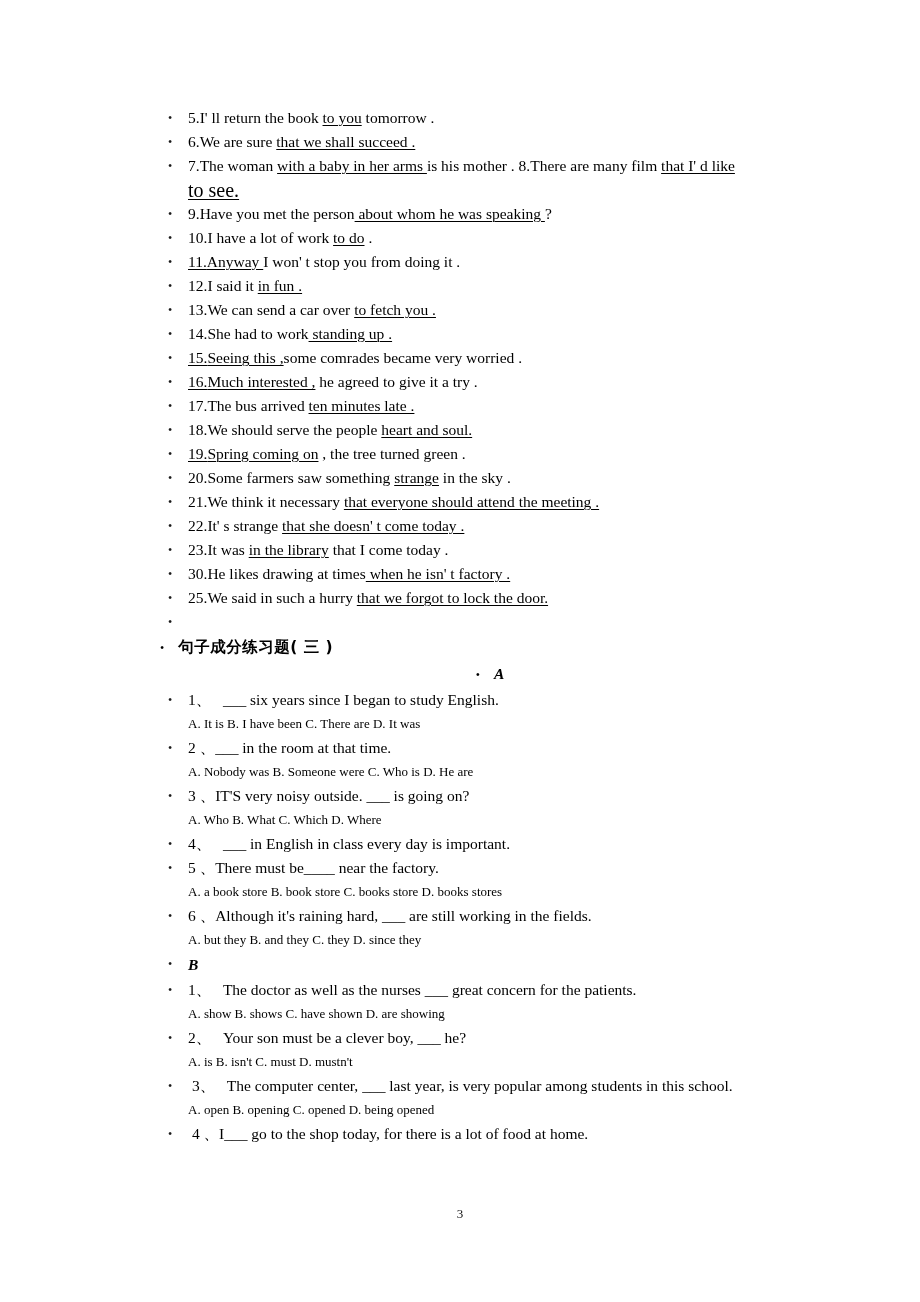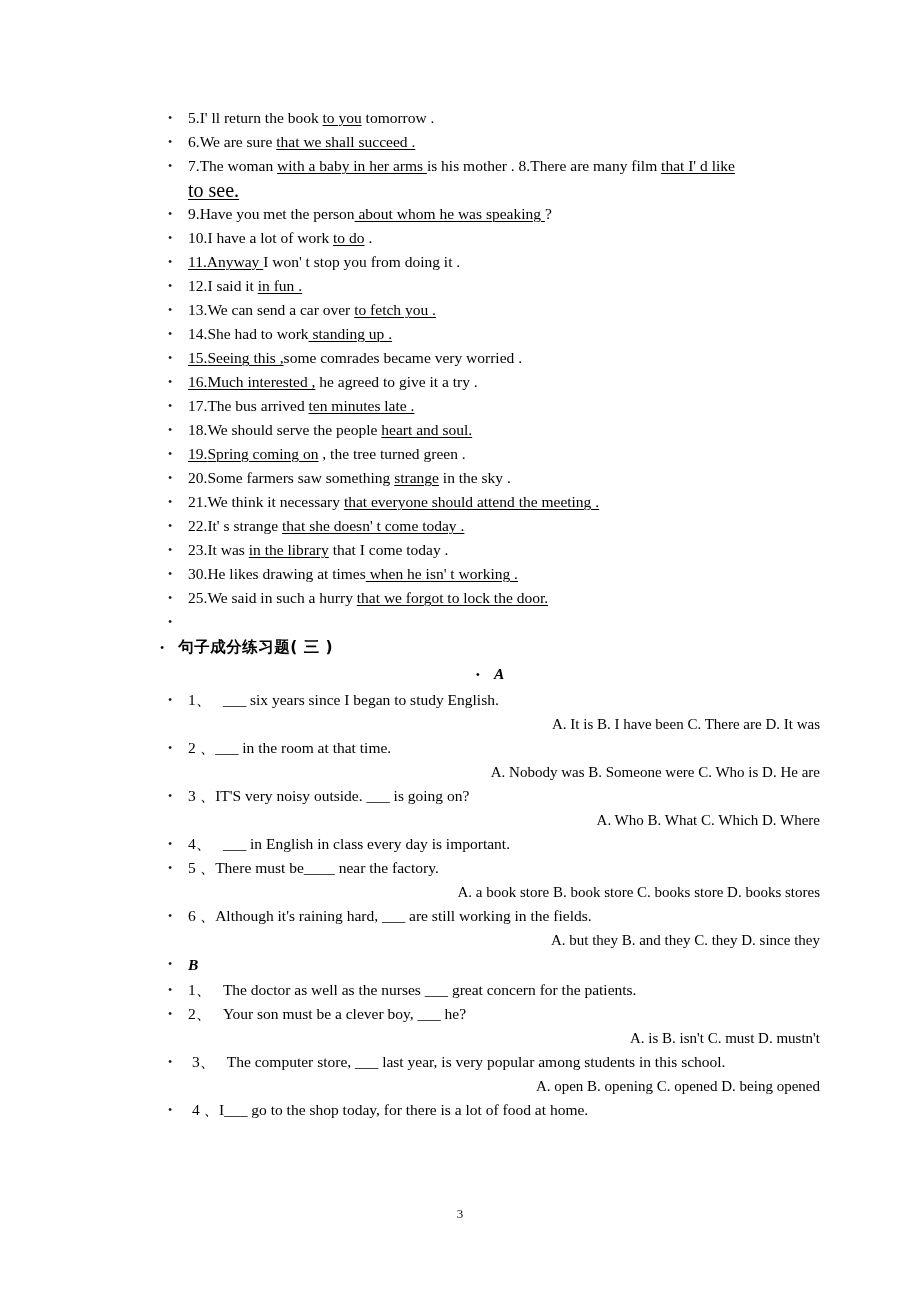--- a/index.html
+++ b/index.html
@@ -67,23 +67,22 @@
 
   
   .blank {
     text-underline-offset: 2px;
     letter-spacing: 0;
   }
 
   
   .opts {
     padding-left: 28px;
-    font-size: 15px;
-    line-height: 24px;
-    text-align: right;
+    font-size: 13px;
+    line-height: 24px;
   }
 
   
   .heading-row {
     display: flex;
     align-items: flex-start;
     line-height: 26px;
   }
   .heading-cn {
     font-family: "DejaVu Sans", sans-serif;
@@ -199,21 +198,21 @@
         <div class="row">
           <span class="bullet">•</span>
           <span class="rowtext"><span>22.</span><span>It'  s strange </span><span class="u">that she doesn'  t come today .</span></span>
         </div>
         <div class="row">
           <span class="bullet">•</span>
           <span class="rowtext"><span>23.</span><span>It was </span><span class="u">in the library</span><span> that I come today .</span></span>
         </div>
         <div class="row">
           <span class="bullet">•</span>
-          <span class="rowtext"><span>30.</span><span>He likes drawing at times</span><span class="u"> when he isn'  t working .</span></span>
+          <span class="rowtext"><span>30.</span><span>He likes drawing at times</span><span class="u"> when he isn'  t factory .</span></span>
         </div>
         <div class="row">
           <span class="bullet">•</span>
           <span class="rowtext"><span>25.</span><span>We said in such a hurry </span><span class="u">that we forgot to lock the door.</span></span>
         </div>
       </div>
 
     <div class="row">
       <span class="bullet">•</span>
       <span class="rowtext"></span>
@@ -257,28 +256,29 @@
         </div>
         <div class="opts">A. but they B. and they C. they D. since they</div>
         <div class="heading-row">
           <span class="bullet">•</span>
           <span class="center-wrap"><span class="heading-letter">B</span></span>
         </div>
         <div class="row">
           <span class="bullet">•</span>
           <span class="rowtext"><span class="nowrap">1、</span><span class="nowrap">   The doctor as well as the nurses </span><span class="blank">___</span><span> great concern for the patients.</span></span>
         </div>
+        <div class="opts">A. show B. shows C. have shown D. are showing</div>
         <div class="row">
           <span class="bullet">•</span>
           <span class="rowtext"><span class="nowrap">2、</span><span class="nowrap">   Your son must be a clever boy, </span><span class="blank">___</span><span> he?</span></span>
         </div>
         <div class="opts">A. is B. isn't C. must D. mustn't</div>
         <div class="row">
           <span class="bullet">•</span>
-          <span class="rowtext"><span class="nowrap"> 3、</span><span class="nowrap">   The computer store, </span><span class="blank">___</span><span> last year, is very popular among students in   this school.</span></span>
+          <span class="rowtext"><span class="nowrap"> 3、</span><span class="nowrap">   The computer center, </span><span class="blank">___</span><span> last year, is very popular among students in   this school.</span></span>
         </div>
         <div class="opts">A. open B. opening    C. opened D. being opened</div>
         <div class="row">
           <span class="bullet">•</span>
           <span class="rowtext"><span class="nowrap"> 4 、</span><span class="nowrap">I</span><span class="blank">___</span><span> go to the shop today, for there is a lot of food at home.</span></span>
         </div>
       </div>
 
   </div>
 

